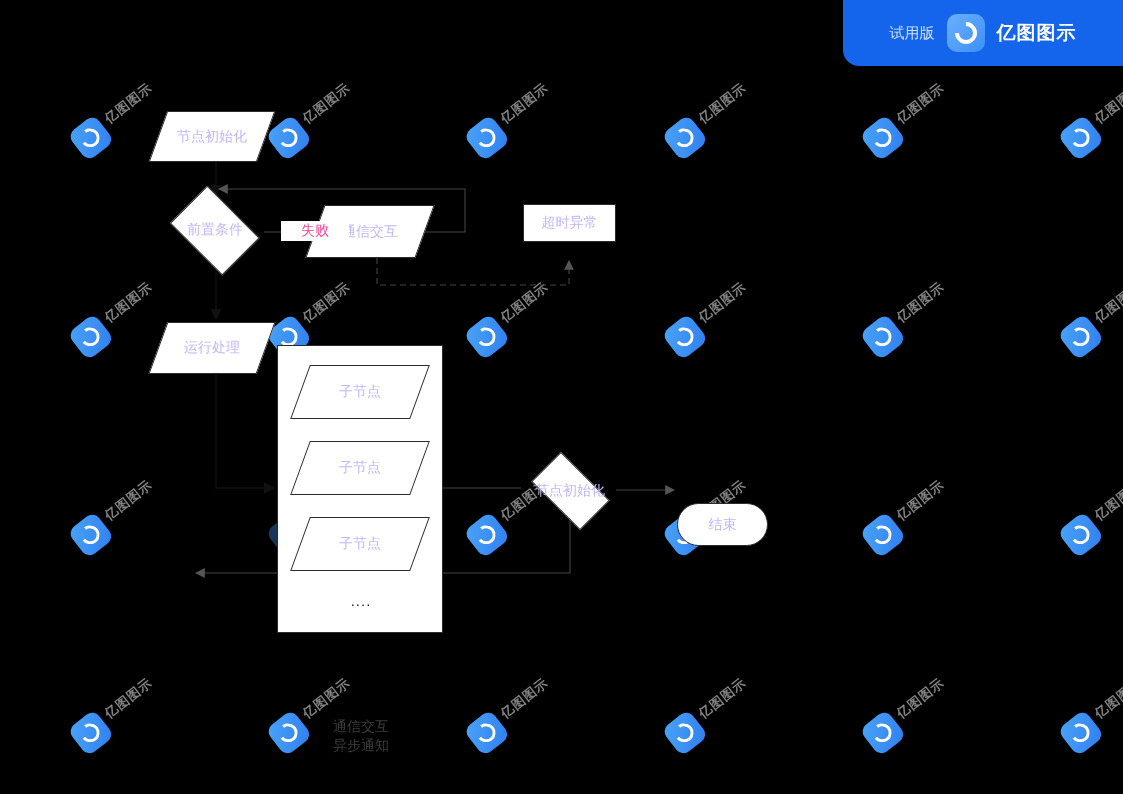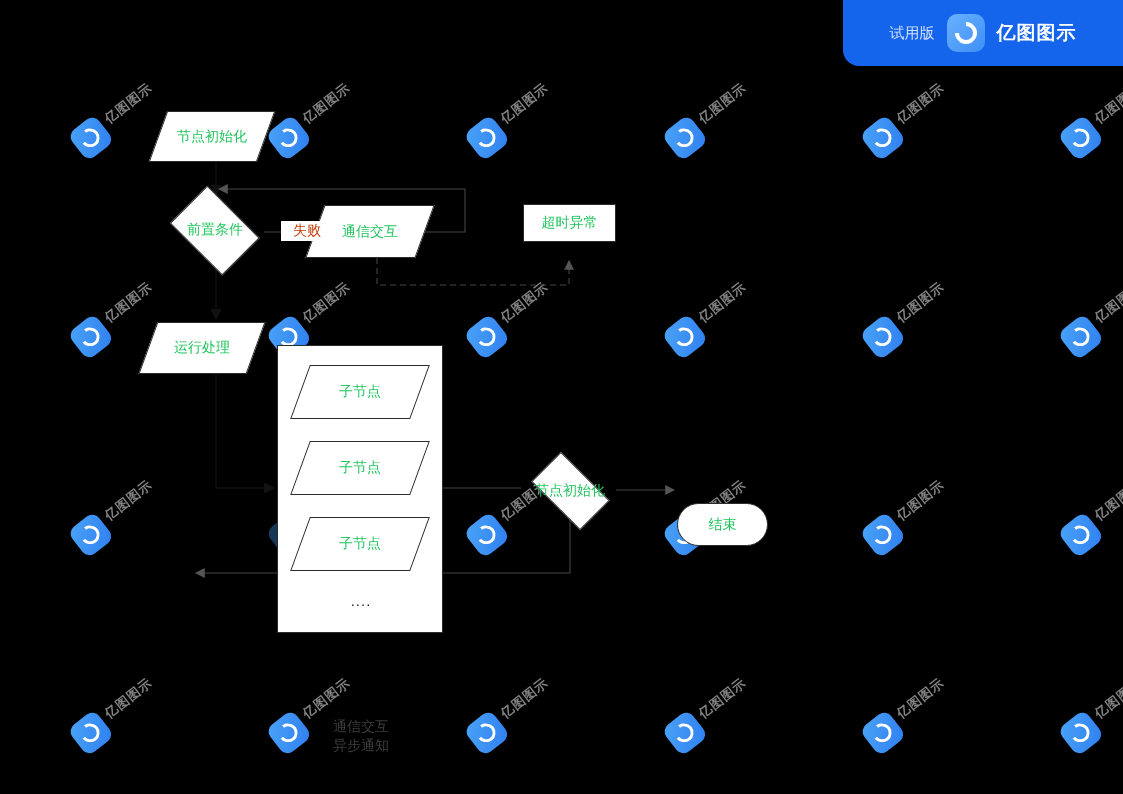--- a/index.html
+++ b/index.html
@@ -25,21 +25,21 @@
   #brand .logo{width:38px;height:38px;border-radius:10px;
      background:linear-gradient(135deg,#69b2ff 0%,#3e8ef7 100%);position:relative;}
   #brand .logo .glyph{position:absolute;left:8px;top:8px;width:22px;height:22px;
      border:4px solid #fff;border-left-color:transparent;border-radius:50%;
      transform:rotate(45deg);box-sizing:border-box;}
   #brand .bname{font-size:19px;color:#fff;font-weight:700;letter-spacing:1px;}
 
   
   #diagram{position:absolute;left:0;top:0;width:1123px;height:794px;z-index:10;}
   .node{position:absolute;z-index:20;display:flex;align-items:center;justify-content:center;}
-  .node .lbl{font-size:14px;color:#22c55e;white-space:nowrap;position:relative;z-index:3;}
+  .node .lbl{font-size:14px;color:#c4b5fd;white-space:nowrap;position:relative;z-index:3;}
 
   .para{background:transparent;}
   .para .shape{position:absolute;left:0;top:0;width:100%;height:100%;
      background:#fff;border:1px solid #2b2b2b;box-sizing:border-box;
      transform:skewX(-20deg);}
   .para .lbl{position:relative;}
 
   .rect .shape{position:absolute;left:0;top:0;width:100%;height:100%;
      background:#fff;border:1px solid #2b2b2b;box-sizing:border-box;}
 
@@ -47,22 +47,22 @@
      background:#fff;border:1px solid #2b2b2b;box-sizing:border-box;transform:rotate(45deg) ;}
   .diamond{overflow:visible;}
 
   .round .shape{position:absolute;left:0;top:0;width:100%;height:100%;
      background:#fff;border:1px solid #2b2b2b;border-radius:22px;box-sizing:border-box;}
 
   .container-box{position:absolute;background:#ffffff;border:1px solid #2b2b2b;
      box-sizing:border-box;z-index:15;}
   .dots{position:absolute;font-size:13px;color:#111;letter-spacing:1px;}
 
-  .edge-label{position:absolute;background:#fff;color:#c2410c;font-size:14px;
-     padding:1px 12px;z-index:25;white-space:nowrap;}
+  .edge-label{position:absolute;background:#fff;color:#ec4899;font-size:14px;
+     padding:1px 20px;z-index:25;white-space:nowrap;}
 
   .free-text{position:absolute;font-size:14px;color:#3d3d3d;line-height:19px;z-index:22;white-space:nowrap;}
 </style>
 </head>
 <body>
 
 <div id="canvas">
 
   <div id="watermarks">
       <div class="wm" style="left: 67px; top: 135px;">
@@ -258,21 +258,21 @@
         <div class="lbl">前置条件</div>
       </div>
       <div class="node para" style="left: 315px; top: 205px; width: 110px; height: 53px;">
         <div class="shape"></div>
         <div class="lbl">通信交互</div>
       </div>
       <div class="node rect" style="left: 523px; top: 204px; width: 93px; height: 38px;">
         <div class="shape"></div>
         <div class="lbl">超时异常</div>
       </div>
-      <div class="node para" style="left: 148px; top: 322px; width: 108px; height: 52px;">
+      <div class="node para" style="left: 158px; top: 322px; width: 108px; height: 52px;">
         <div class="shape"></div>
         <div class="lbl">运行处理</div>
       </div>
       <div class="node para" style="left: 300px; top: 365px; width: 120px; height: 54px;">
         <div class="shape"></div>
         <div class="lbl">子节点</div>
       </div>
       <div class="node para" style="left: 300px; top: 441px; width: 120px; height: 54px;">
         <div class="shape"></div>
         <div class="lbl">子节点</div>

